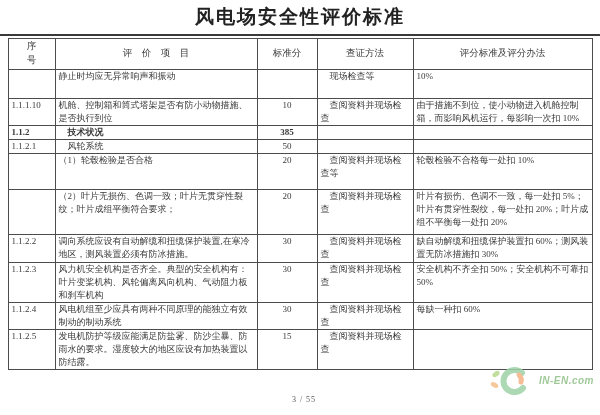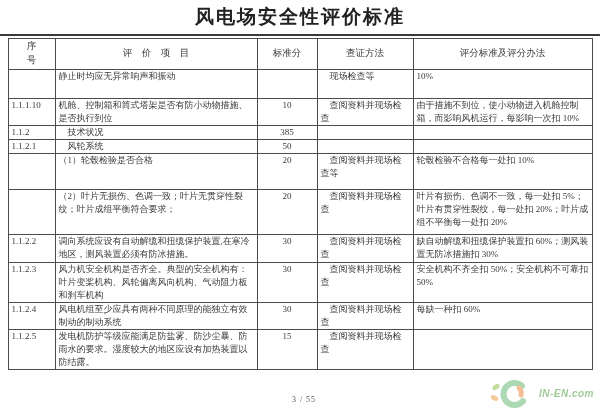--- a/index.html
+++ b/index.html
@@ -32,21 +32,21 @@
     font-weight:normal;font-size:9.5px;padding:1px 10px;
   }
   td.col-no{padding-left:4px;}
   td.col-score{text-align:center;vertical-align:middle;}
   td.col-method{text-indent:1em;}
   .page-footer{
     position:absolute;left:8px;right:0;bottom:11px;
     text-align:center;font-size:8px;color:#555;letter-spacing:1px;
   }
   .watermark{
-    position:absolute;right:6px;bottom:5px;
+    position:absolute;right:6px;bottom:18px;
     display:flex;align-items:center;gap:11px;
     opacity:.85;font-family:"Liberation Sans","DejaVu Sans",sans-serif;
   }
   .wm-text{display:flex;flex-direction:column;line-height:1;}
   .wm-site{font-size:10px;font-weight:bold;font-style:italic;color:#8fbf86;letter-spacing:.5px;}
   .wm-name{font-size:15px;font-weight:bold;color:#a5d194;letter-spacing:1px;margin-top:1px;}
 </style>
 </head>
 <body>
 
@@ -78,21 +78,21 @@
         <td class="col-method">现场检查等</td>
         <td class="col-criteria">10%</td>
       </tr>
       <tr style="height: 27px; margin-left: 37px;">
         <td class="col-no">1.1.1.10</td>
         <td class="col-item">机舱、控制箱和筒式塔架是否有防小动物措施、是否执行到位</td>
         <td class="col-score">10</td>
         <td class="col-method">查阅资料并现场检查</td>
         <td class="col-criteria">由于措施不到位，使小动物进入机舱控制箱，而影响风机运行，每影响一次扣 10%</td>
       </tr>
-      <tr style="height: 14px;">
+      <tr style="height: 14px; font-weight: bold;">
         <td class="col-no">1.1.2</td>
         <td class="col-item">　技术状况</td>
         <td class="col-score">385</td>
         <td class="col-method"></td>
         <td class="col-criteria"></td>
       </tr>
       <tr style="height: 14px;">
         <td class="col-no">1.1.2.1</td>
         <td class="col-item">　风轮系统</td>
         <td class="col-score">50</td>

